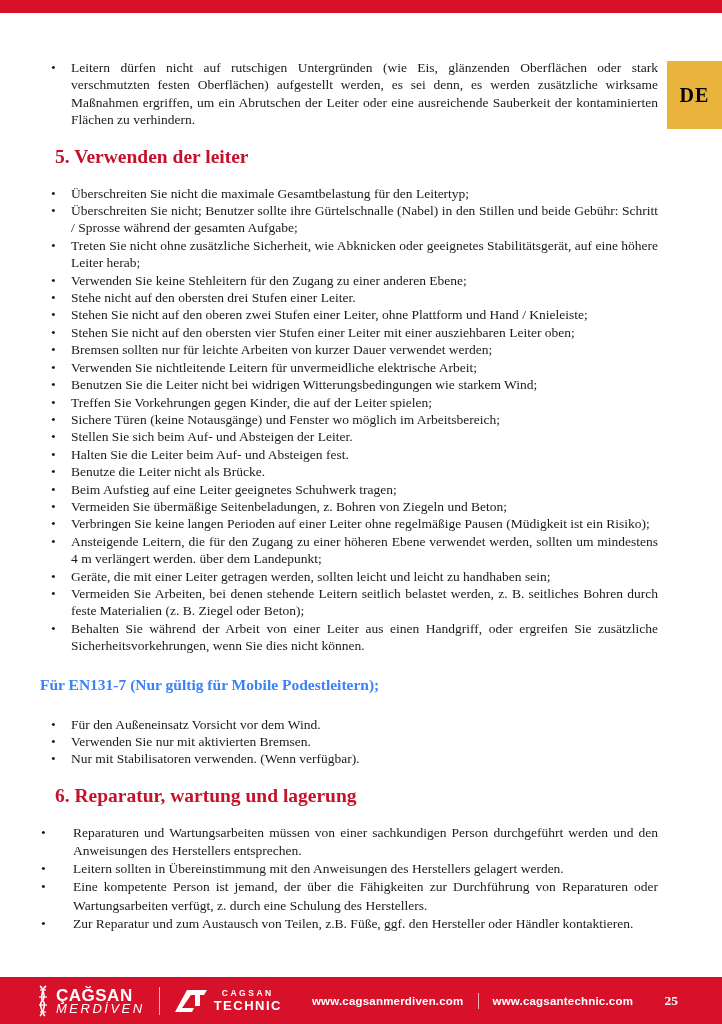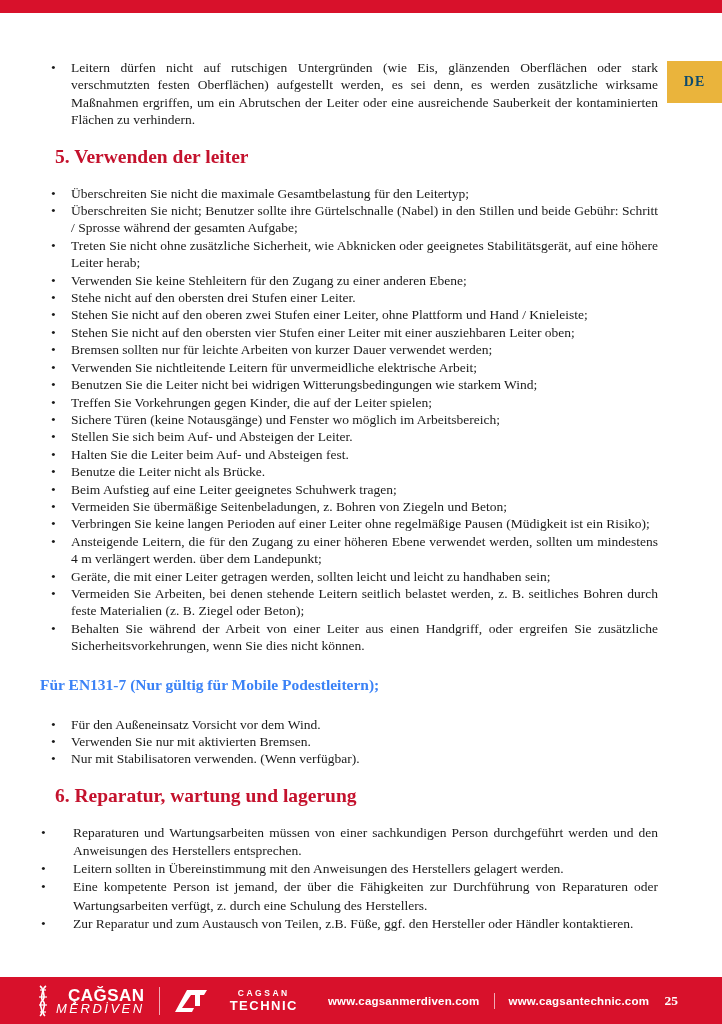--- a/index.html
+++ b/index.html
@@ -9,24 +9,24 @@
     background:#ffffff;
     overflow:hidden;
     font-family:"Liberation Serif", serif;
     color:#1a1a1a;
   }
   .top-bar{
     position:absolute;top:0;left:0;width:722px;height:13px;
     background:#d8112b;
   }
   .de-tab{
-    position:absolute;top:61px;right:0;width:55px;height:42px;
-    background:#eab43c;color:#0c4a6e;
+    position:absolute;top:61px;right:0;width:55px;height:68px;
+    background:#eab43c;color:#000000;
     display:flex;align-items:center;justify-content:center;
-    font-weight:bold;font-size:14px;letter-spacing:1px;
+    font-weight:bold;font-size:20px;letter-spacing:1px;
     font-family:"Liberation Serif", serif;
   }
   .content{
     position:absolute;top:13px;left:0;width:722px;
     padding:46px 64px 0 38px;box-sizing:border-box;
   }
   ul.doc-list{
     list-style:none;margin:0;padding:0 0 0 10px;
   }
   ul.doc-list li{
@@ -56,34 +56,34 @@
   }
   .en-list{margin-top:22px !important;}
   .footer{
     position:absolute;left:0;bottom:0;width:722px;height:47px;
     background:#d8112b;color:#ffffff;
     display:flex;align-items:center;
     padding:0 44px 0 36px;box-sizing:border-box;
     font-family:"Liberation Sans", sans-serif;
   }
   .logo1{display:flex;align-items:center;}
-  .logo1 .logo1-text{display:flex;flex-direction:column;margin-left:5px;align-items:flex-end;}
+  .logo1 .logo1-text{display:flex;flex-direction:column;margin-left:5px;}
   .logo1 .brand{
     font-weight:800;font-size:17px;letter-spacing:0.5px;line-height:16px;
   }
   .logo1 .brand-sub{
     font-style:italic;font-size:13px;letter-spacing:2.5px;line-height:9px;
     align-self:center;
   }
   .footer-divider{
     width:1px;height:28px;background:rgba(255,255,255,0.65);
     margin:0 14px;
   }
   .logo2{display:flex;align-items:center;}
-  .logo2 .logo2-text{display:flex;flex-direction:column;margin-left:22px;}
+  .logo2 .logo2-text{display:flex;flex-direction:column;margin-left:6px;}
   .logo2 .brand-top{
     font-size:8.5px;font-weight:bold;letter-spacing:2.5px;line-height:9px;
     align-self:center;
   }
   .logo2 .brand-bottom{
     font-size:13px;font-weight:800;letter-spacing:1.5px;line-height:15px;
   }
   .urls{display:flex;align-items:center;margin-left:30px;}
   .url{font-size:11.5px;font-weight:bold;letter-spacing:0.2px;}
   .url-divider{

